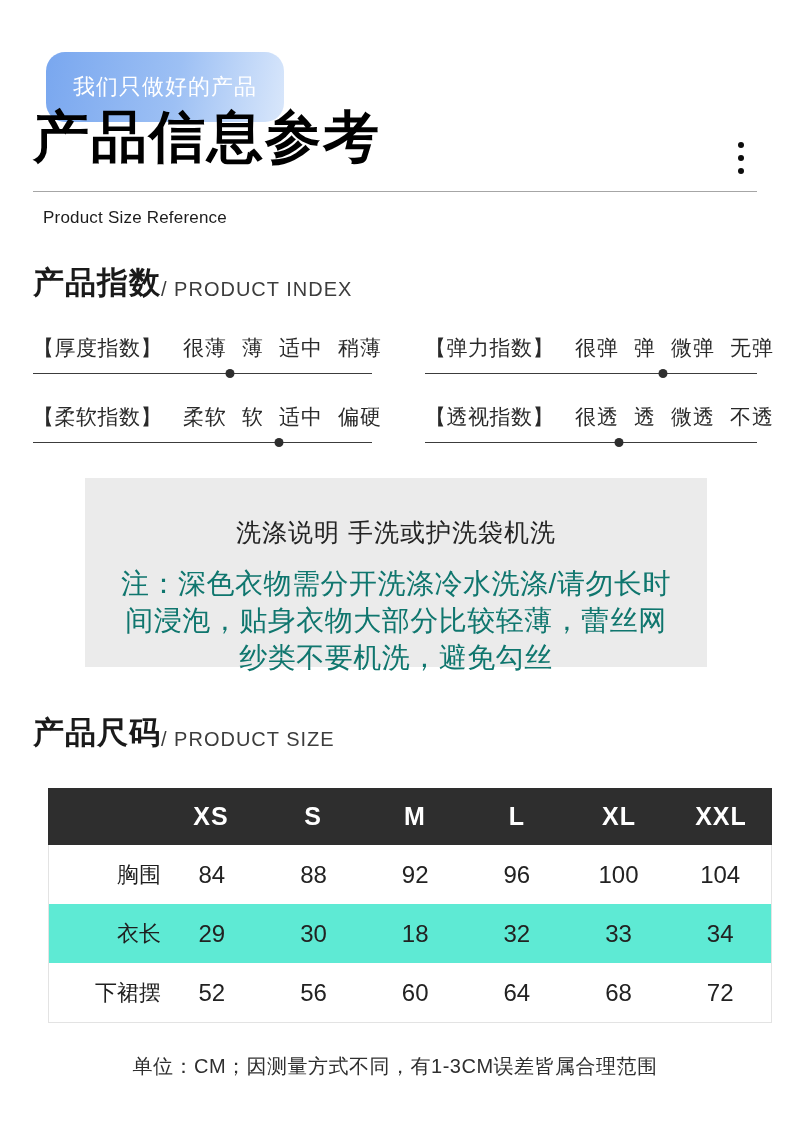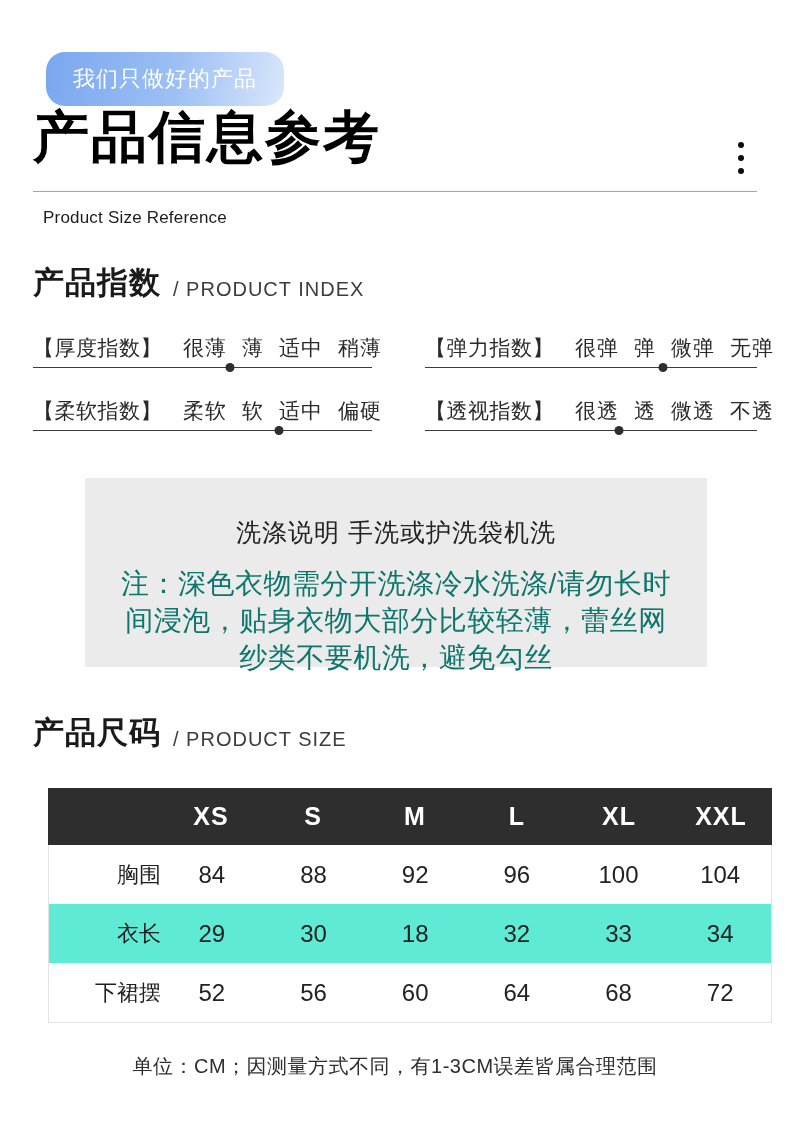--- a/index.html
+++ b/index.html
@@ -8,21 +8,21 @@
     width:790px;height:1129px;
     background:#ffffff;
     font-family:"Liberation Sans","DejaVu Sans",sans-serif;
     color:#111;
     overflow:hidden;
   }
   
   .badge{
     position:absolute;left:46px;top:52px;
     height:38px;line-height:38px;
-    padding:8px 27px;
+    padding:16px 27px;
     border-radius:19px;
     background:linear-gradient(100deg,#79a7ef 0%,#9dc0f4 55%,#d9e7fb 100%);
     color:#ffffff;font-size:22px;letter-spacing:1px;
     white-space:nowrap;
   }
   
   .title{
     position:absolute;left:33px;top:100px;
     font-size:56px;font-weight:900;color:#000;
     letter-spacing:2px;white-space:nowrap;
@@ -34,34 +34,34 @@
   .v-ellipsis i{width:6px;height:6px;border-radius:50%;background:#0d0d0d;}
   .hr1{
     position:absolute;left:33px;top:191px;width:724px;height:1px;
     background:#a6a6a6;
   }
   .subtitle{
     position:absolute;left:43px;top:208px;
     font-size:17px;color:#1c1c1c;letter-spacing:0.2px;
   }
   
-  .sec-heading{position:absolute;left:33px;display:flex;align-items:flex-end;gap:12px;white-space:nowrap;}
+  .sec-heading{position:absolute;left:33px;display:flex;align-items:flex-end;white-space:nowrap;}
   .sec-heading .zh{font-size:31px;font-weight:800;color:#1a1a1a;letter-spacing:1px;}
   .sec-heading .en{font-size:20px;color:#3d3d3d;padding-bottom:3px;letter-spacing:1px;}
   .sec1{top:262px;}
   .sec2{top:712px;}
   
   .idx-grid{
     position:absolute;left:33px;top:334px;width:724px;
     display:grid;grid-template-columns:339px 332px;column-gap:53px;row-gap:29px;
   }
   .idx-row{
     position:relative;
     border-bottom:1px solid #3c3c3c;
-    padding-bottom:5px;
+    padding-bottom:11px;
     font-size:21px;color:#2a2a2a;
     white-space:nowrap;
   }
   .idx-label{font-weight:500;margin-right:6px;letter-spacing:0.5px;}
   .idx-opt{margin-left:15px;letter-spacing:1px;}
   .idx-opt:first-of-type{margin-left:2px;}
   .idx-dot{
     position:absolute;bottom:-5px;
     width:9px;height:9px;border-radius:50%;background:#2e2e2e;
     transform:translateX(-50%);

